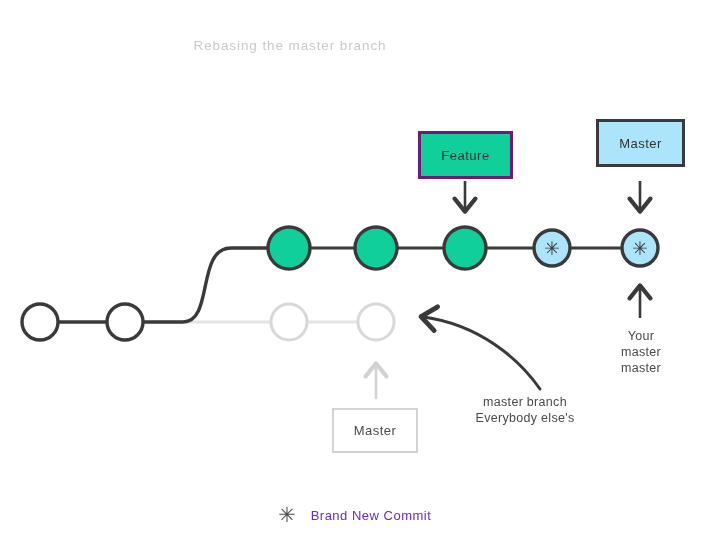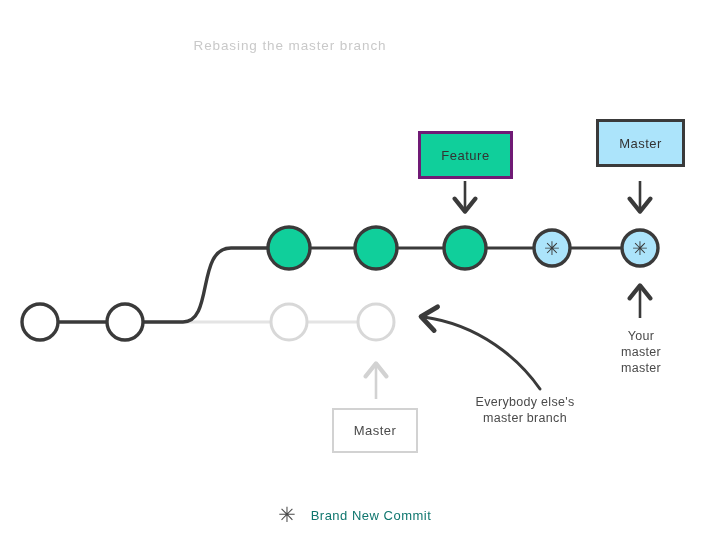--- a/index.html
+++ b/index.html
@@ -98,21 +98,21 @@
     top: 505px;
     width: 708px;
     display: flex;
     align-items: center;
     justify-content: center;
     gap: 14px;
   }
   .legend-label {
     font-size: 13px;
     letter-spacing: 0.5px;
-    color: #0f766e;
+    color: #6d28d9;
   }
 </style>
 </head>
 <body>
 
 <div id="stage">
 
   <svg id="diagram" viewBox="0 0 708 554">
     <defs>
       <marker id="arrow-dark" markerWidth="10" markerHeight="10" refX="5" refY="5" orient="auto" markerUnits="strokeWidth">
@@ -163,22 +163,22 @@
 
   <div class="diagram-title">Rebasing the master branch</div>
 
   <div class="box-label" id="feature-box">Feature</div>
 
   <div class="box-label" id="master-box-top">Master</div>
 
   <div class="box-label" id="master-box-bottom">Master</div>
 
   <div class="annotation" id="annotation-everybody">
+    <div>master branch</div>
     <div>Everybody else's</div>
-    <div>master branch</div>
   </div>
 
   <div class="annotation" id="annotation-your-master">
     <div>Your</div>
     <div>master</div>
     <div>master</div>
   </div>
 
   <div class="legend">
     <svg width="20" height="20" viewBox="0 0 20 20">

